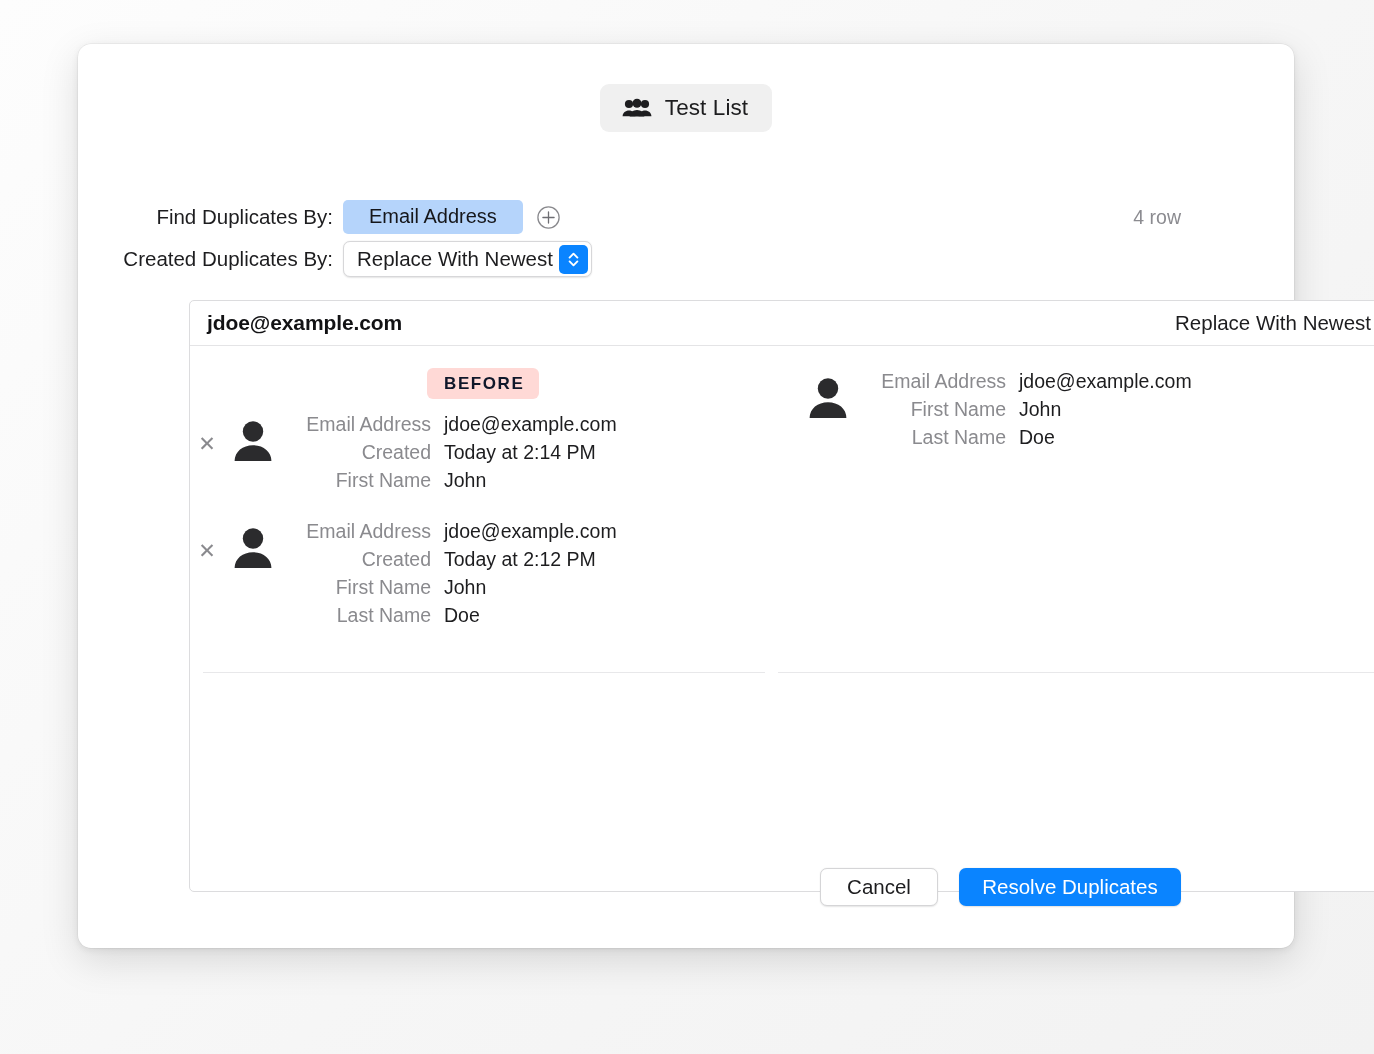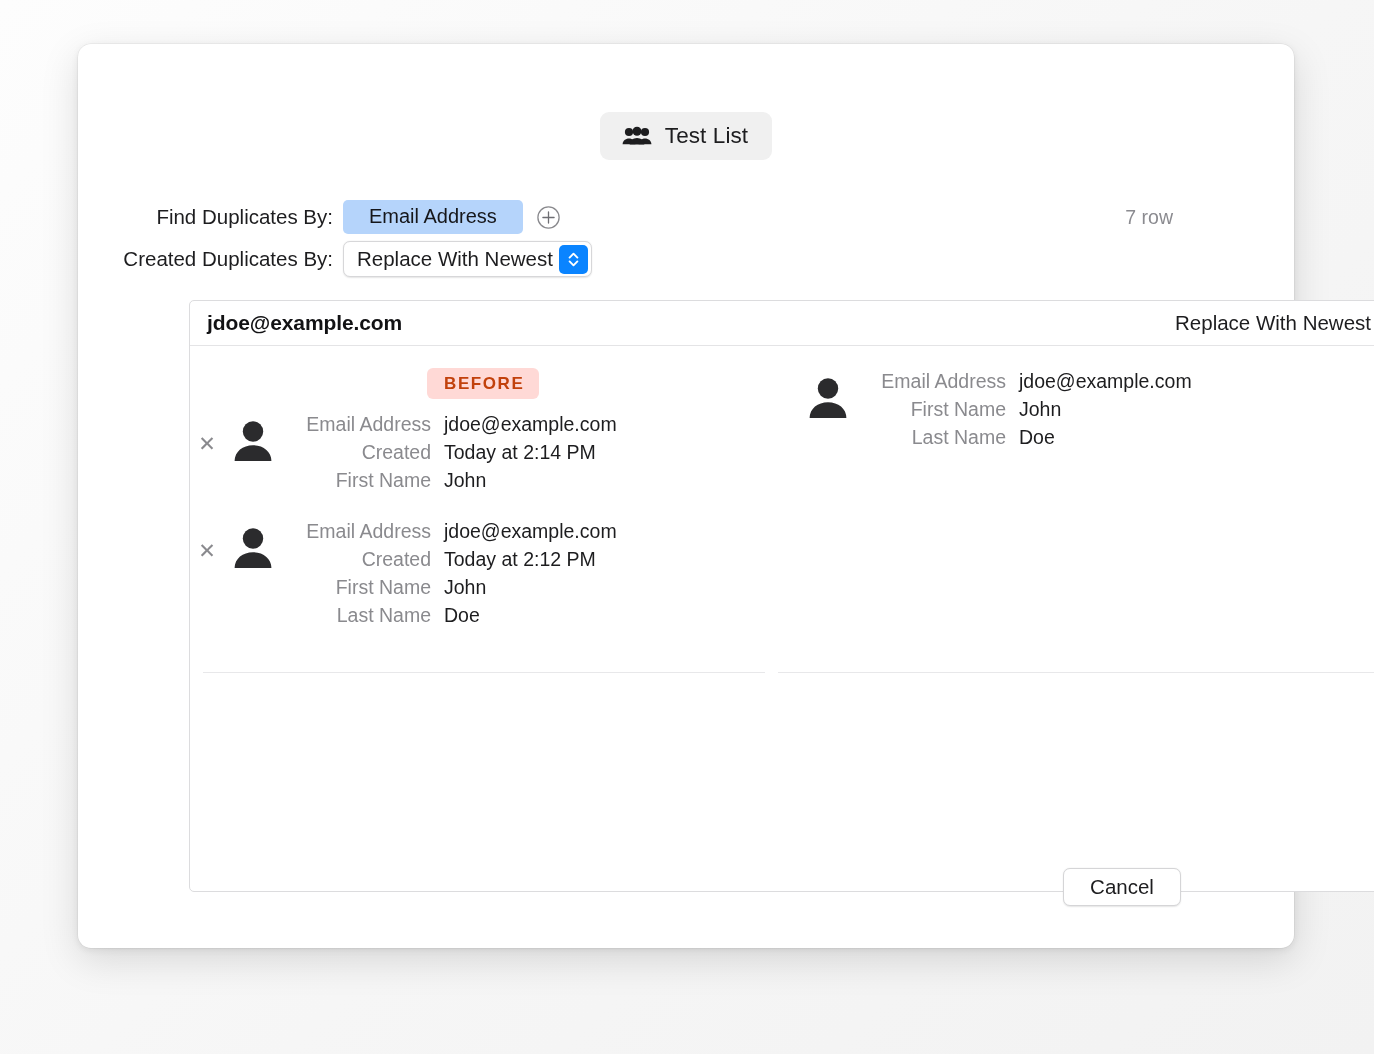--- a/index.html
+++ b/index.html
@@ -28,21 +28,20 @@
     box-shadow: 0 12px 38px rgba(0,0,0,0.13),
                 0 2px 7px rgba(0,0,0,0.08),
                 0 0 0 0.5px rgba(0,0,0,0.07);
   }
 
   
   .title-chip-wrap {
     display: flex;
     justify-content: center;
     padding-top: 40px;
-    margin-top: 28px;
   }
   .title-chip {
     display: inline-flex;
     align-items: center;
     gap: 13px;
     background: #f0f0f0;
     border-radius: 9px;
     padding: 11px 24px 11px 22px;
   }
   .title-chip .glyph {
@@ -51,21 +50,21 @@
   }
   .title-chip-label {
     font-size: 22.5px;
     color: #1d1d1f;
     letter-spacing: 0.1px;
   }
 
   
   .form-area {
     position: absolute;
-    left: 0; right: 8px;
+    left: 0; right: 0;
     top: 152px;
   }
   .form-row {
     display: flex;
     align-items: center;
     height: 42px;
   }
   .form-label {
     width: 265px;
     text-align: right;
@@ -186,21 +185,21 @@
   .badge-row-after  { padding-left: 101px; }
 
   .badge {
     font-size: 17px;
     font-weight: bold;
     letter-spacing: 1.6px;
     border-radius: 6px;
     padding: 7px 15px 7px 17px;
     line-height: 1;
   }
-  .badge-before { background: #ffd9d6; color: #c2410c; }
+  .badge-before { background: #ffd9d6; color: #0f172a; }
   .badge-after  { background: #d5f5dd; color: #28ad4d; }
 
   
   .record {
     display: flex;
     align-items: flex-start;
     margin-bottom: 21px;
   }
   .record-x {
     width: 34px;
@@ -322,21 +321,21 @@
       <span class="form-label">Created Duplicates By:</span>
       <span class="select-box">
         <span class="select-value">Replace With Newest</span>
         <span class="select-stepper">
           <svg width="15" height="17" viewBox="0 0 15 17">
             <path d="M3.6 6.6L7.5 2.7l3.9 3.9" fill="none" stroke="#ffffff" stroke-width="1.9" stroke-linecap="round" stroke-linejoin="round"></path>
             <path d="M3.6 10.4l3.9 3.9 3.9-3.9" fill="none" stroke="#ffffff" stroke-width="1.9" stroke-linecap="round" stroke-linejoin="round"></path>
           </svg>
         </span>
       </span>
-      <span class="row-count">7 row</span>
+      <span class="row-count">4 row</span>
     </div>
 
   </div>
 
   <div class="table">
 
     <div class="table-header">
       <span class="group-key">jdoe@example.com</span>
       <span class="group-action">
         <span>Replace With Newest</span>
@@ -435,15 +434,16 @@
         </div>
       </div>
 
       <div class="pane-divider pane-divider-left"></div>
       <div class="pane-divider pane-divider-right"></div>
     </div>
   </div>
 
   <div class="footer">
     <button class="btn btn-secondary">Cancel</button>
+    <button class="btn btn-primary">Resolve Duplicates</button>
   </div>
 
 </div>
 
 </body></html>

